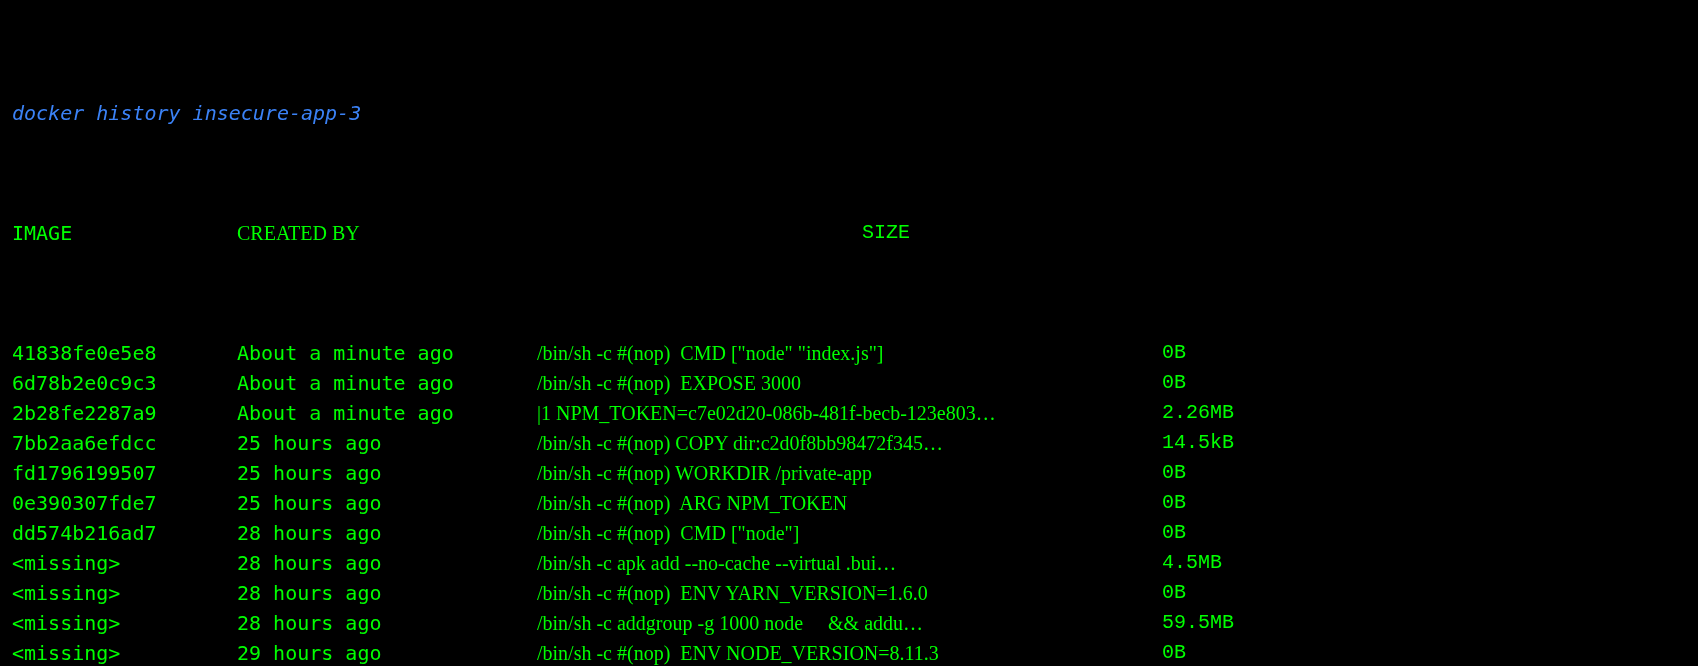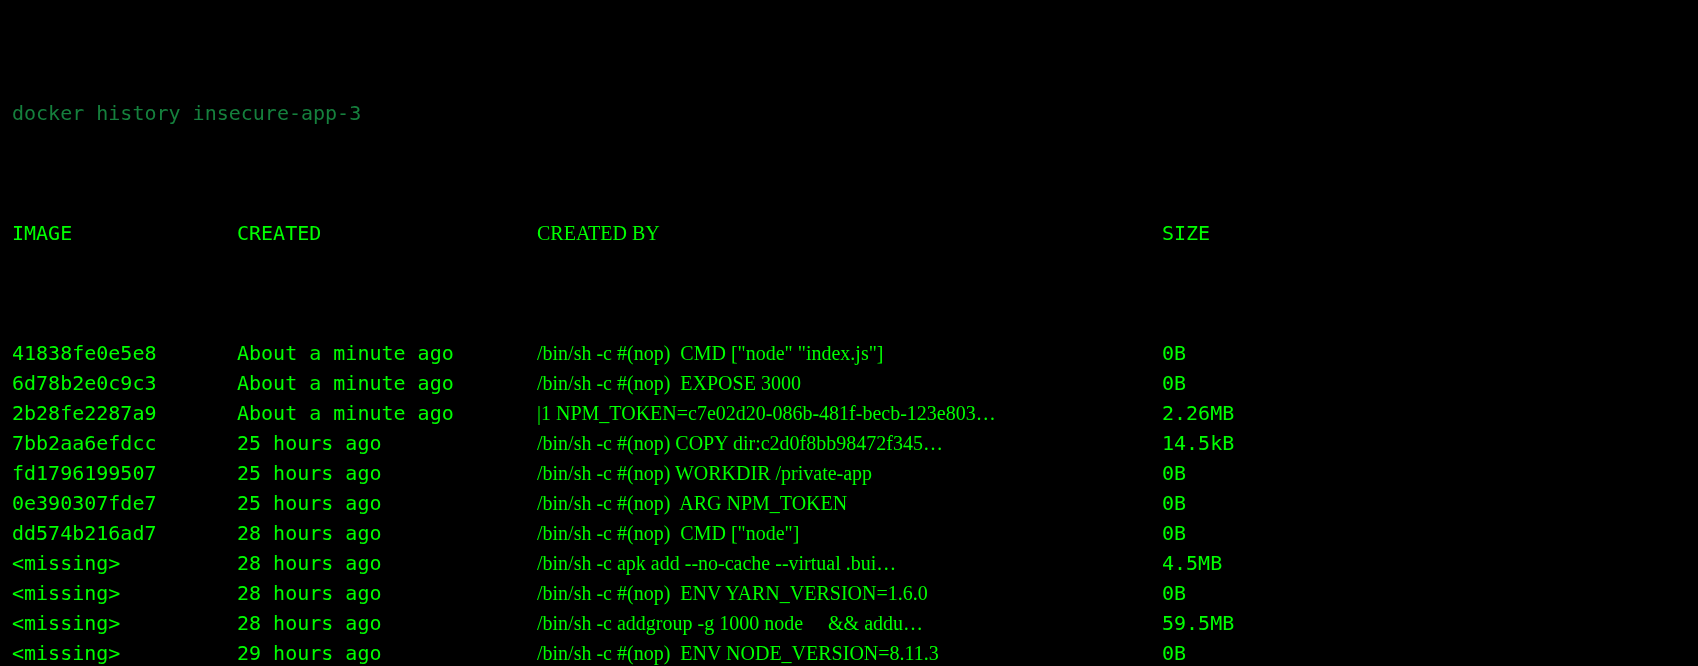--- a/index.html
+++ b/index.html
@@ -18,21 +18,22 @@
       overflow: hidden;
     }
     .terminal {
       white-space: pre;
     }
     .prompt-line {
       display: flex;
       align-items: baseline;
     }
     .command {
-      color: #15803d;
+      color: #3b82f6;
+      font-style: italic;
     }
     .header-row {
       display: flex;
     }
     .data-row {
       display: flex;
       justify-content: space-between;
     }
     .col-image {
       width: 225px;
@@ -45,37 +46,37 @@
     .col-createdby {
       width: 625px;
       flex-shrink: 0;
       overflow: hidden;
       text-overflow: clip;
       font-family: Liberation Serif, serif;
     }
     .col-size {
       width: 260px;
       flex-shrink: 0;
+      font-family: Liberation Mono, monospace;
     }
     .col-comment {
       flex: 1;
     }
   </style>
 </head>
 <body>
 
 <div class="terminal">
 
   <div class="prompt-line">
     <span class="command">docker history insecure-app-3</span>
   </div>
 
   <div class="header-row">
     <span class="col-image">IMAGE</span>
-    <span class="col-created">CREATED</span>
     <span class="col-createdby">CREATED BY</span>
     <span class="col-size">SIZE</span>
   </div>
 
   <div id="rows-container"><div class="data-row"><span class="col-image">41838fe0e5e8</span><span class="col-created">About a minute ago</span><span class="col-createdby">/bin/sh -c #(nop)  CMD ["node" "index.js"]</span><span class="col-size">0B</span><span class="col-comment"></span></div><div class="data-row"><span class="col-image">6d78b2e0c9c3</span><span class="col-created">About a minute ago</span><span class="col-createdby">/bin/sh -c #(nop)  EXPOSE 3000</span><span class="col-size">0B</span><span class="col-comment"></span></div><div class="data-row"><span class="col-image">2b28fe2287a9</span><span class="col-created">About a minute ago</span><span class="col-createdby">|1 NPM_TOKEN=c7e02d20-086b-481f-becb-123e803…</span><span class="col-size">2.26MB</span><span class="col-comment"></span></div><div class="data-row"><span class="col-image">7bb2aa6efdcc</span><span class="col-created">25 hours ago</span><span class="col-createdby">/bin/sh -c #(nop) COPY dir:c2d0f8bb98472f345…</span><span class="col-size">14.5kB</span><span class="col-comment"></span></div><div class="data-row"><span class="col-image">fd1796199507</span><span class="col-created">25 hours ago</span><span class="col-createdby">/bin/sh -c #(nop) WORKDIR /private-app</span><span class="col-size">0B</span><span class="col-comment"></span></div><div class="data-row"><span class="col-image">0e390307fde7</span><span class="col-created">25 hours ago</span><span class="col-createdby">/bin/sh -c #(nop)  ARG NPM_TOKEN</span><span class="col-size">0B</span><span class="col-comment"></span></div><div class="data-row"><span class="col-image">dd574b216ad7</span><span class="col-created">28 hours ago</span><span class="col-createdby">/bin/sh -c #(nop)  CMD ["node"]</span><span class="col-size">0B</span><span class="col-comment"></span></div><div class="data-row"><span class="col-image">&lt;missing&gt;</span><span class="col-created">28 hours ago</span><span class="col-createdby">/bin/sh -c apk add --no-cache --virtual .bui…</span><span class="col-size">4.5MB</span><span class="col-comment"></span></div><div class="data-row"><span class="col-image">&lt;missing&gt;</span><span class="col-created">28 hours ago</span><span class="col-createdby">/bin/sh -c #(nop)  ENV YARN_VERSION=1.6.0</span><span class="col-size">0B</span><span class="col-comment"></span></div><div class="data-row"><span class="col-image">&lt;missing&gt;</span><span class="col-created">28 hours ago</span><span class="col-createdby">/bin/sh -c addgroup -g 1000 node     &amp;&amp; addu…</span><span class="col-size">59.5MB</span><span class="col-comment"></span></div><div class="data-row"><span class="col-image">&lt;missing&gt;</span><span class="col-created">29 hours ago</span><span class="col-createdby">/bin/sh -c #(nop)  ENV NODE_VERSION=8.11.3</span><span class="col-size">0B</span><span class="col-comment"></span></div></div>
 
   
 
   
   

